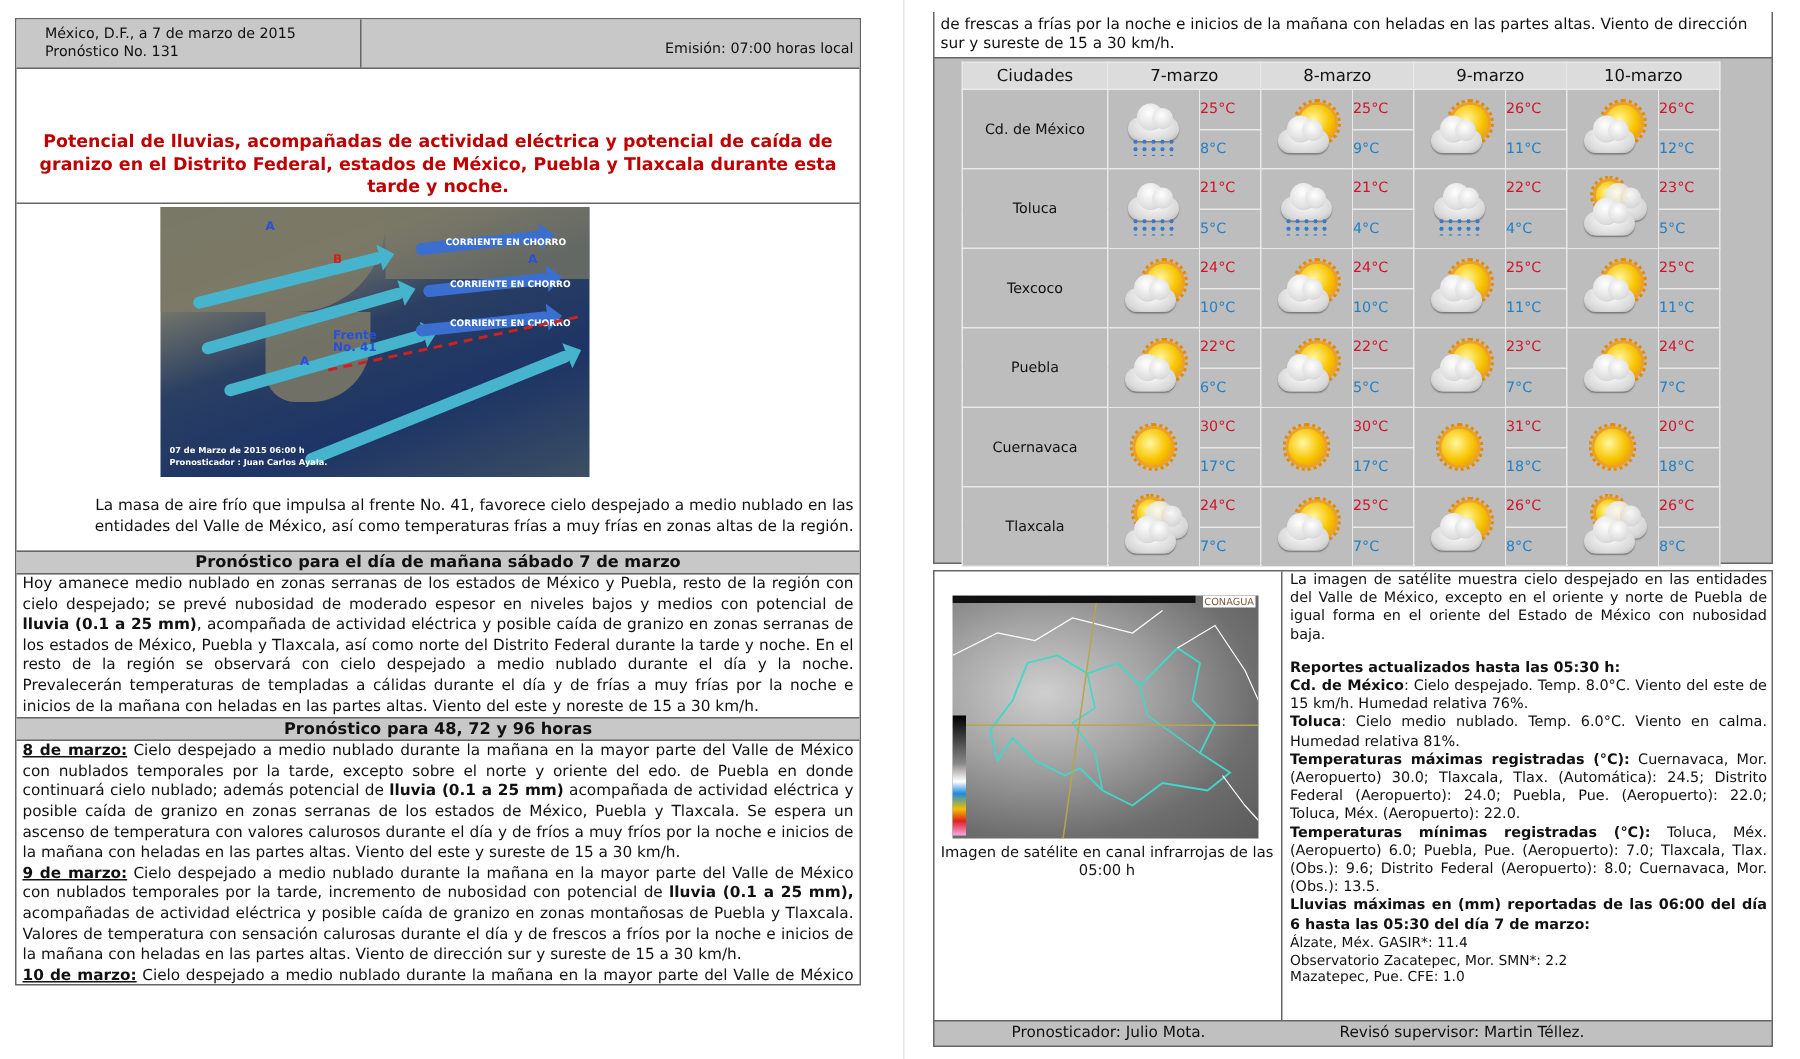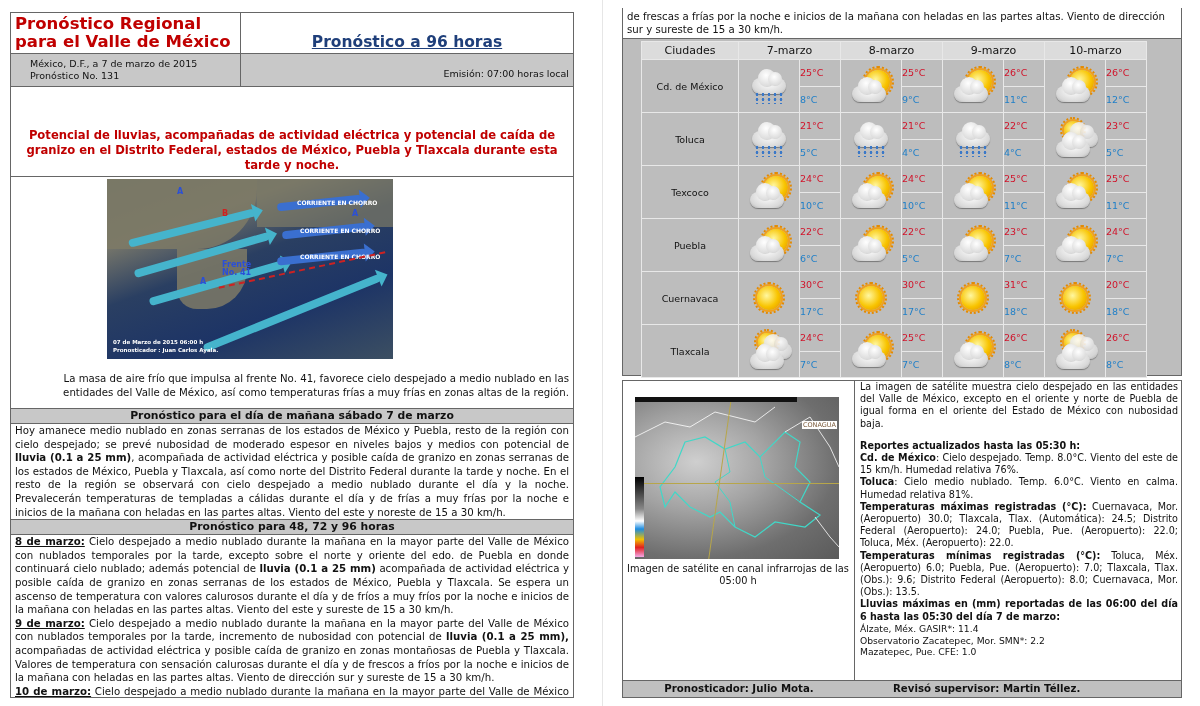--- a/index.html
+++ b/index.html
@@ -52,31 +52,31 @@
   .icon-cell { width:60px; background:#bdbdbd; text-align:center; position:relative; }
   .tcell { width:40px; background:#bdbdbd; text-align:left; font-size:9.5px; height:25px; }
   .tmax { color:#d1132a; }
   .tmin { color:#1f7fc8; }
 
   .lower { position:absolute; left:0; top:380px; width:560px; height:302px; border:1px solid #666; box-sizing:border-box; }
   .sat { position:absolute; left:0; top:0; width:232px; height:302px; border-right:1px solid #666; box-sizing:border-box; }
   .satimg { position:absolute; left:12px; top:16px; width:204px; height:162px; overflow:hidden;
             background:radial-gradient(ellipse at 30% 40%, #cfcfcf 0%, #a3a3a3 35%, #6e6e6e 70%, #5a5a5a 100%); }
   .satimg .topbar { position:absolute; left:0; top:0; width:162px; height:5px; background:#111; }
-  .satimg .logo { position:absolute; right:2px; top:0; font-size:6.5px; color:#7a5a3a; background:#fff; padding:0 1px;margin-top:24px; }
+  .satimg .logo { position:absolute; right:2px; top:0; font-size:6.5px; color:#7a5a3a; background:#fff; padding:0 1px; }
   .satimg .scale { position:absolute; left:0; top:80px; width:9px; height:80px;
                    background:linear-gradient(#000,#888 40%,#fff 55%,#1d8ce0 65%,#f0c000 78%,#e02020 88%,#f4a8e8 100%); }
   .satimg .cross-h { position:absolute; left:0; top:86px; width:204px; height:1px; background:#b7a64a; }
   .satimg .cross-v { position:absolute; left:96px; top:0; width:1px; height:170px; background:#b7a64a; transform:rotate(8deg); transform-origin:top; }
   .satcap { position:absolute; left:4px; top:182px; width:222px; text-align:center; font-size:9.8px; line-height:12px; }
   .rep { position:absolute; left:237px; top:0; width:318px; font-size:9.6px; line-height:12.2px; text-align:justify; }
   .rep b { font-weight:bold; }
   .rep .small { font-size:9.2px; line-height:11.8px; text-align:left; }
   .foot { position:absolute; left:0; top:680px; width:560px; height:18px; background:#c0c0c0; border:1px solid #666;
-          box-sizing:border-box; display:flex; font-weight:bold; font-size:10.2px; line-height:16px; }
+          box-sizing:border-box; display:flex; font-weight:normal; font-size:10.2px; line-height:16px; }
   .foot .f1 { width:232px; text-align:center; }
   .foot .f2 { flex:1; padding-left:38px; }
 
   
   .wi { position:absolute; left:50%; top:50%; width:46px; height:40px; transform:translate(-50%,-50%); }
   .sun { position:absolute; width:24px; height:24px; border-radius:50%;
          background:radial-gradient(circle at 40% 40%, #fff7a0, #f8c400 55%, #e08a00);
          box-shadow:0 0 0 2px #f0a020; }
   .sun:before { content:""; position:absolute; left:-4px; top:-4px; right:-4px; bottom:-4px; border-radius:50%;
                 border:2px dotted #e38a00; }
@@ -89,24 +89,20 @@
                  background:radial-gradient(circle at 45% 35%, #fff, #dcdcdc 70%, #aaa); }
   .rain { position:absolute; left:8px; top:26px; width:30px; height:12px;
           background-image:radial-gradient(circle, #3a78c8 1.2px, transparent 1.6px);
           background-size:6px 5px; }
 </style>
 </head>
 <body>
 
 <div class="page" id="page-left">
   <div class="hdr">
-    <div class="hdr-top">
-      <div class="hdr-title">Pronóstico Regional para el Valle de México</div>
-      <div class="hdr-sub">Pronóstico a 96 horas</div>
-    </div>
     <div class="hdr-meta">
       <div class="meta-left">
         <div>México, D.F., a 7 de marzo de 2015</div>
         <div>Pronóstico No. 131</div>
       </div>
       <div class="meta-right">Emisión: 07:00 horas local</div>
     </div>
     <div class="headline">Potencial de lluvias, acompañadas de actividad eléctrica y potencial de caída de granizo en el Distrito Federal, estados de México, Puebla y Tlaxcala durante esta tarde y noche.</div>
 
     <div class="mapbox">

